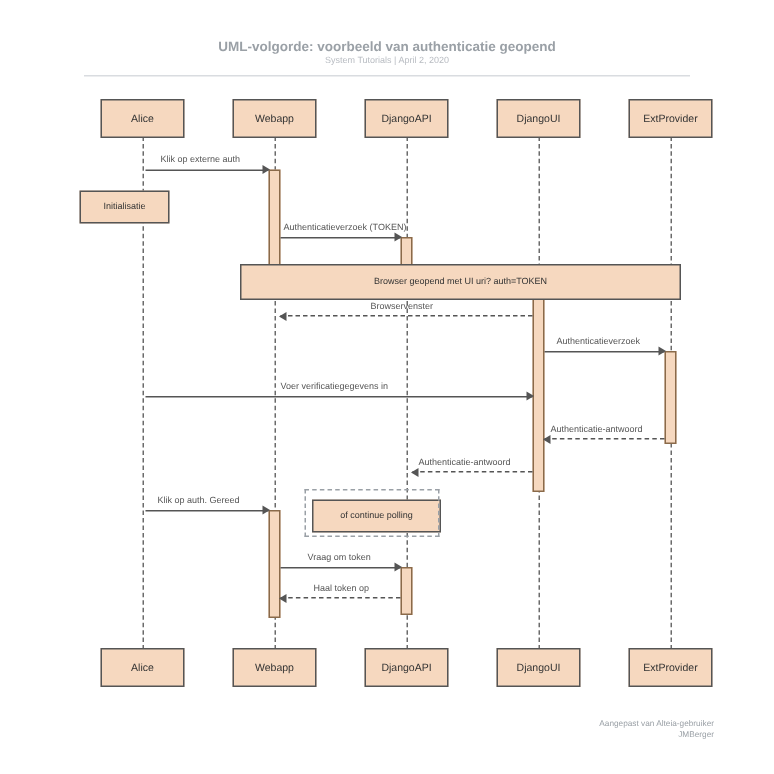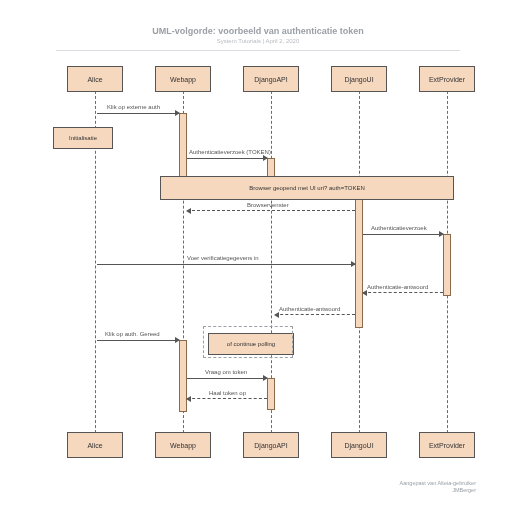--- a/index.html
+++ b/index.html
@@ -25,21 +25,21 @@
   .arrow .head.l{left:-1px;border-right:5px solid #555;top:-3px}
   .albl{position:absolute;font-size:6px;color:#555;white-space:nowrap;transform:translateY(-9px)}
   .footer{position:absolute;right:40px;bottom:22px;font-size:5.5px;color:#9aa0a6;text-align:right;line-height:1.3}
   .dashrect{position:absolute;border:1px dashed #9aa0a6}
 </style>
 </head>
 <body>
 
 <div class="stage">
 
-  <div class="title">UML-volgorde: voorbeeld van authenticatie token</div>
+  <div class="title">UML-volgorde: voorbeeld van authenticatie geopend</div>
   <div class="subtitle">System Tutorials  |  April 2, 2020</div>
   <div class="hr"></div>
 
   <div class="lane" style="left:95px"></div>
   <div class="lane" style="left:183px"></div>
   <div class="lane" style="left:271px"></div>
   <div class="lane" style="left:359px"></div>
   <div class="lane" style="left:447px"></div>
 
   <div class="actor top" style="left:95px">Alice</div>

